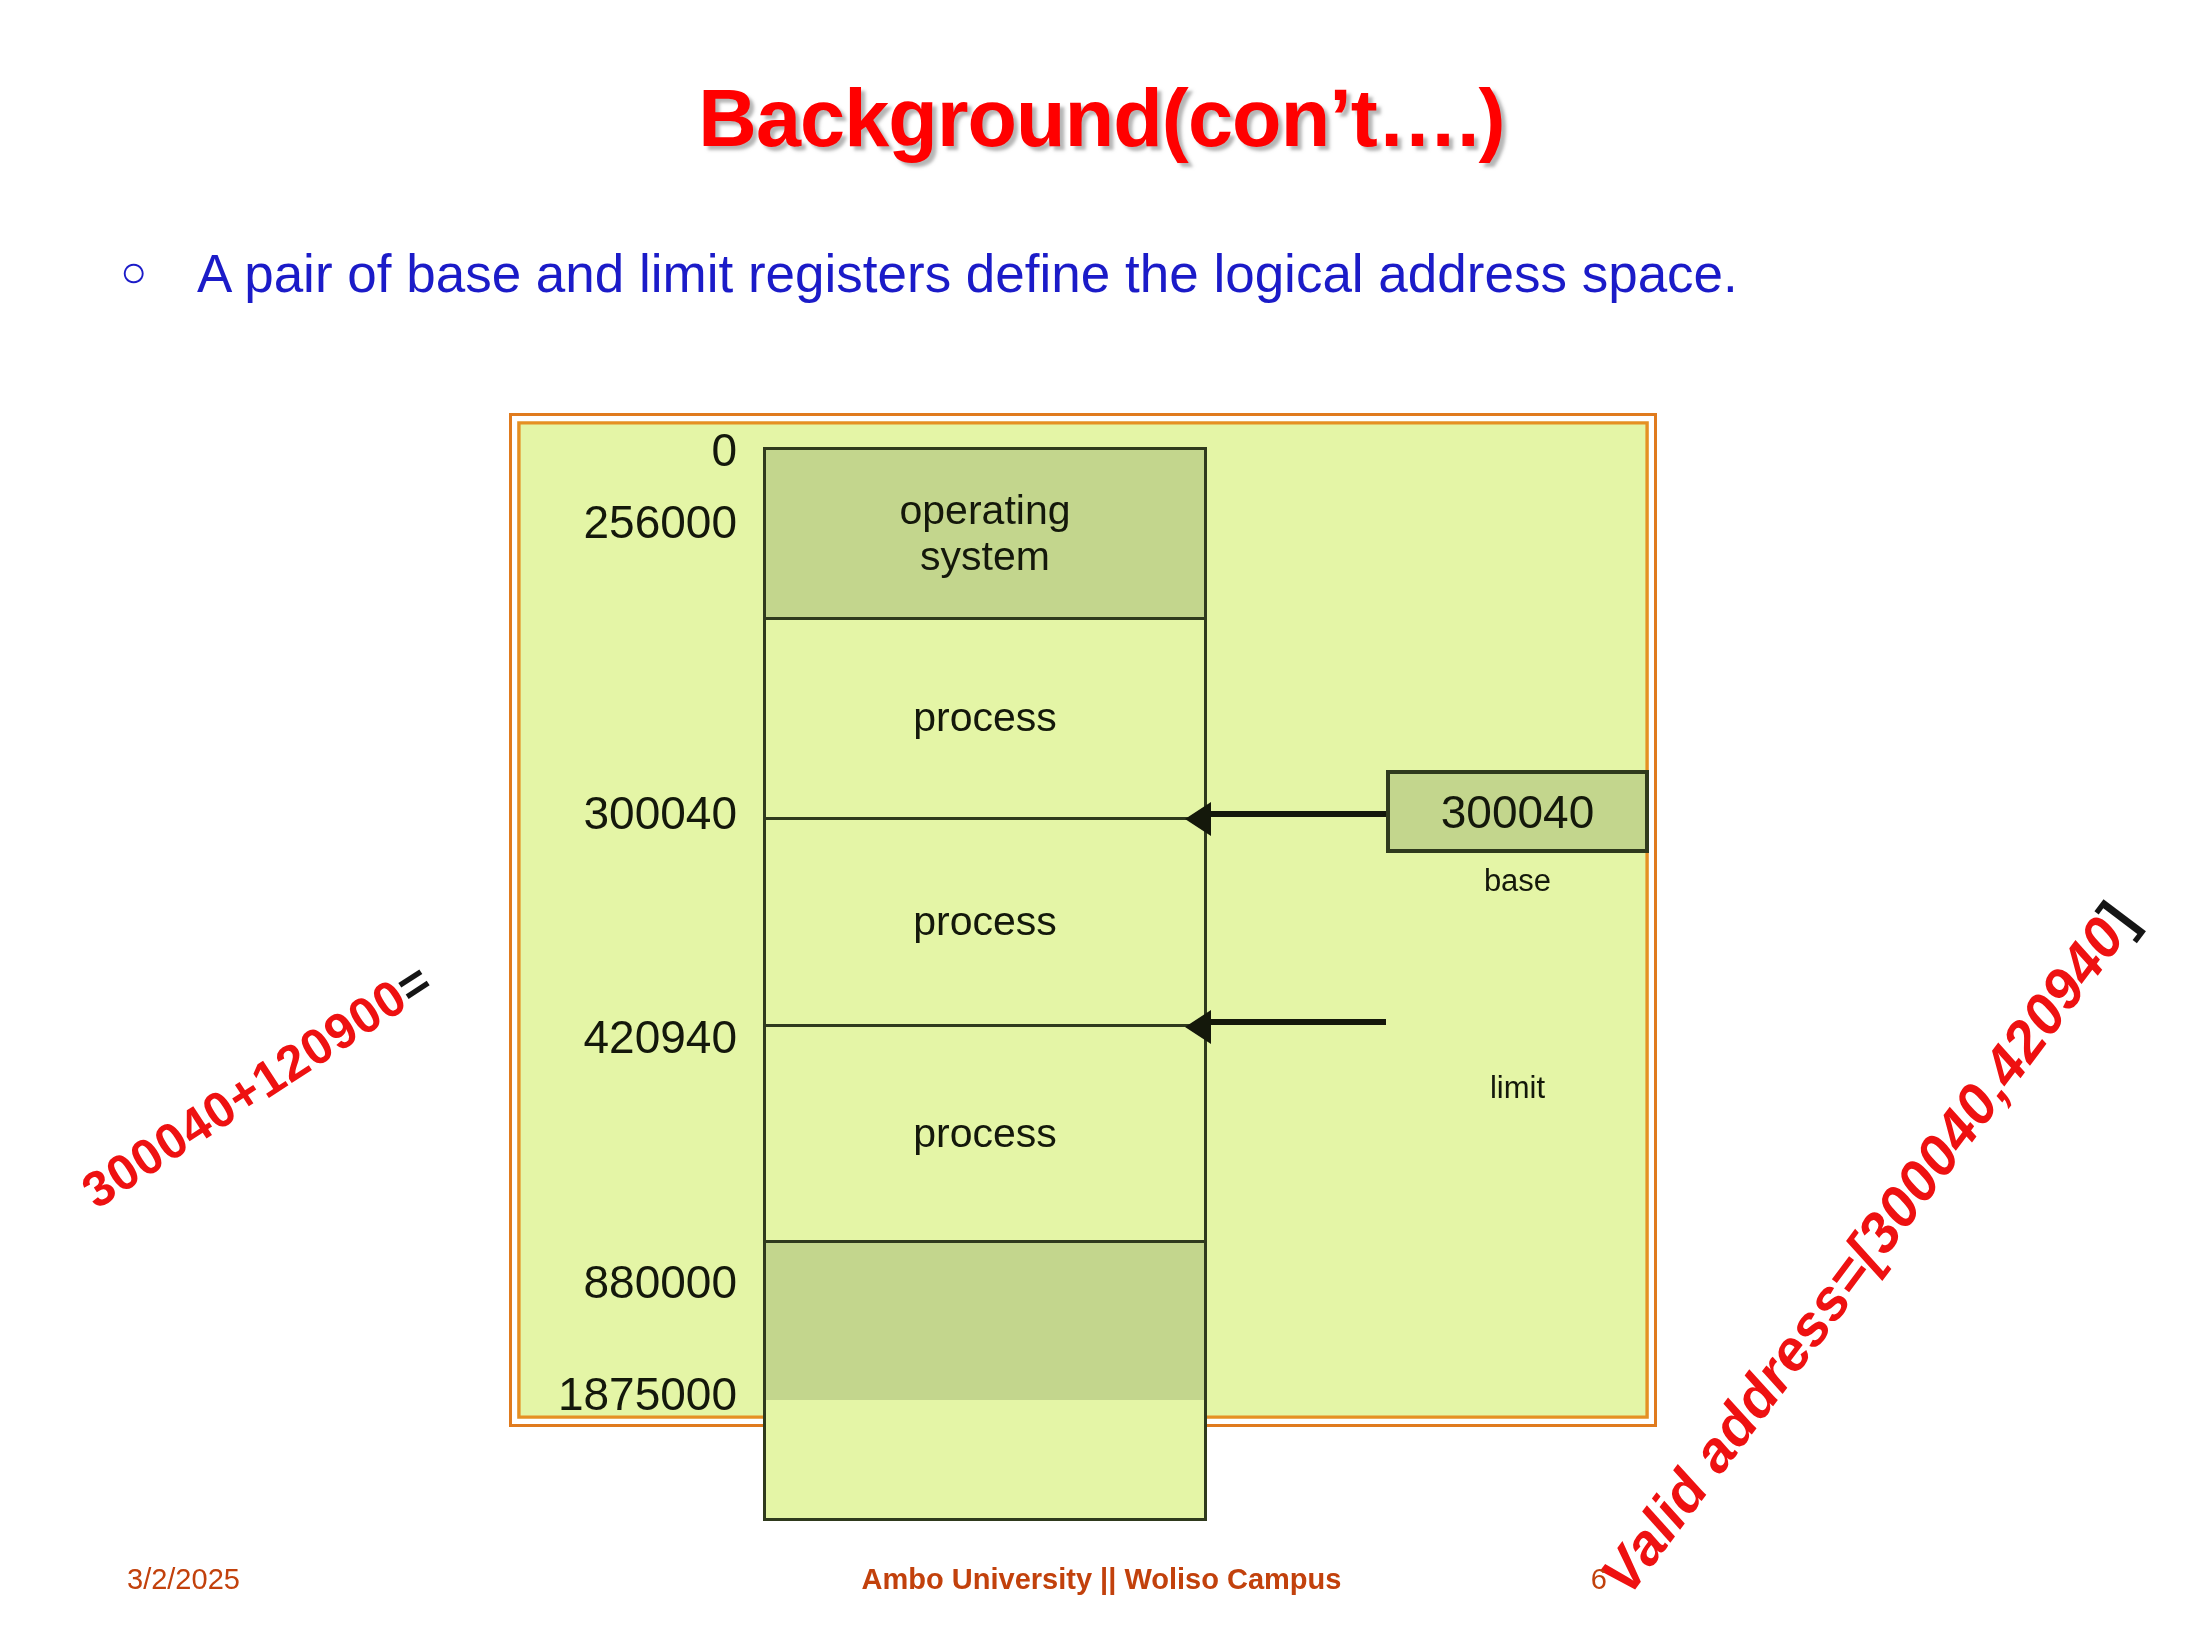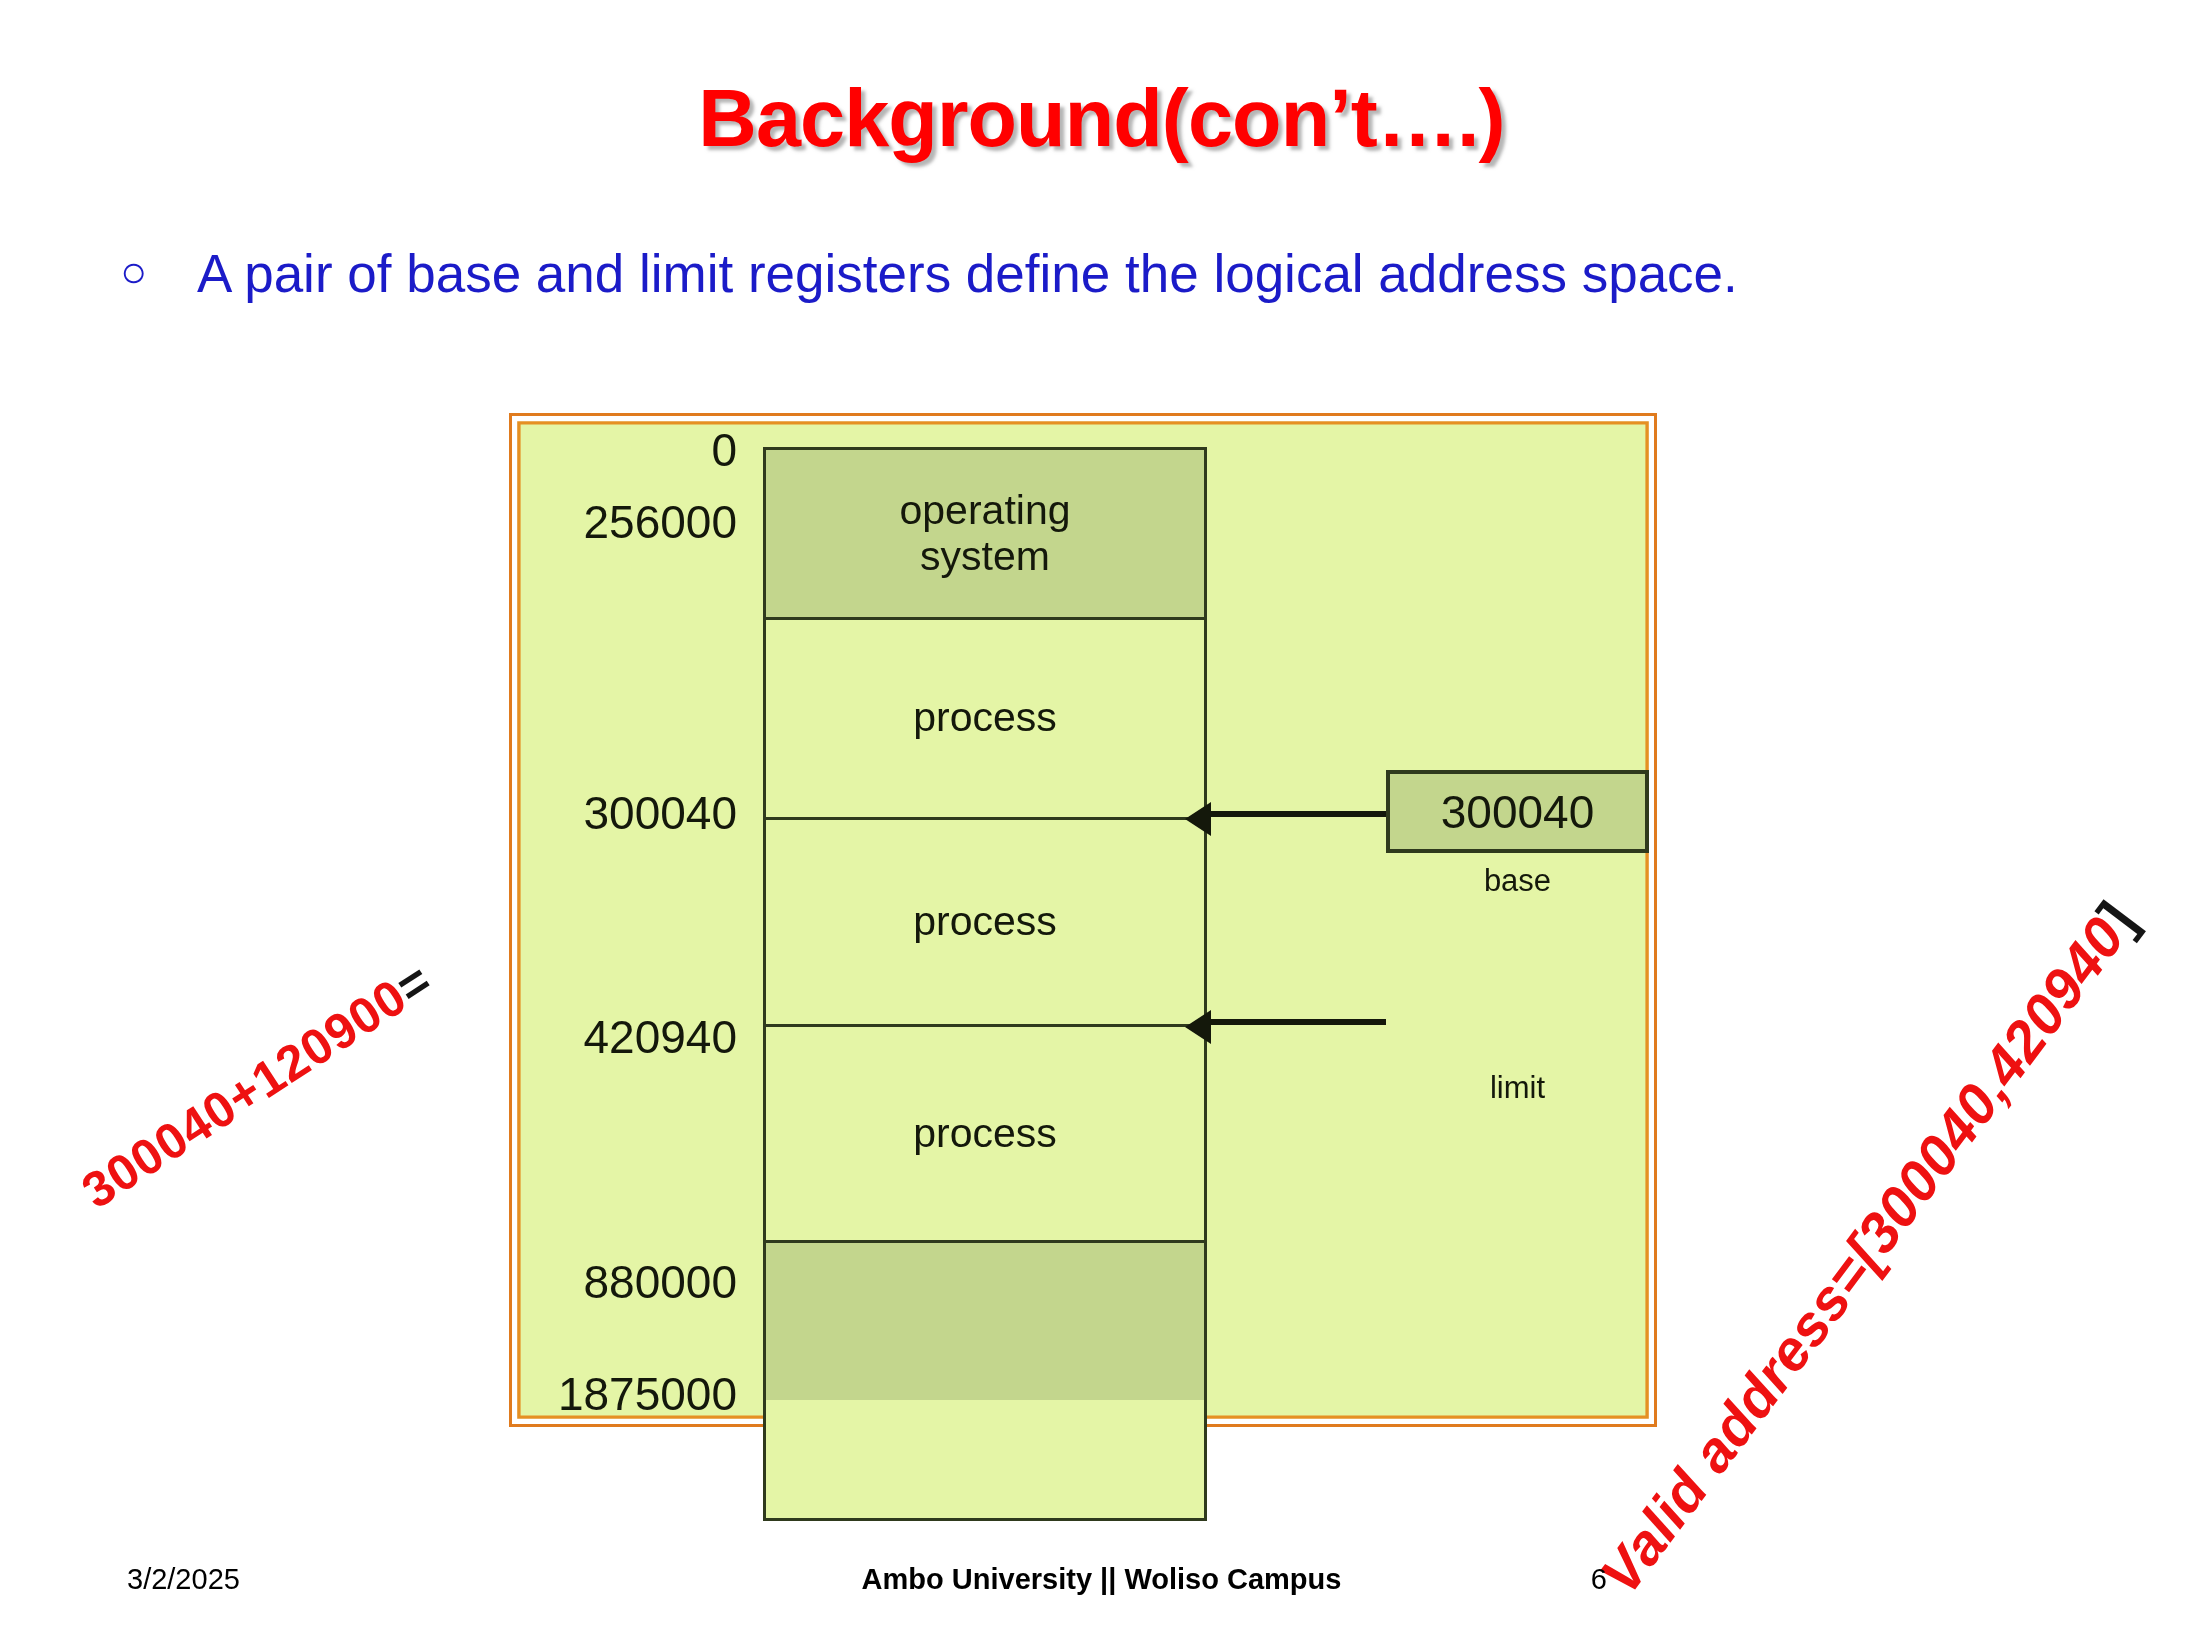--- a/index.html
+++ b/index.html
@@ -189,21 +189,21 @@
   #footer {
     position: absolute;
     left: 0;
     bottom: 50px;
     width: 1743px;
     height: 45px;
     display: flex;
     align-items: center;
     font-family: "Liberation Sans", sans-serif;
     font-size: 29px;
-    color: #000000;
+    color: #c2410c;
   }
   #footer-date { position: absolute; left: 127px; white-space: nowrap; }
   #footer-center { position: absolute; left: 0; width: 2203px; text-align: center; white-space: nowrap; font-weight: bold; }
   #footer-page { position: absolute; right: 136px; white-space: nowrap; }
 </style>
 </head>
 <body>
 
 <div id="slide-title">Background(con’t….)</div>
 

